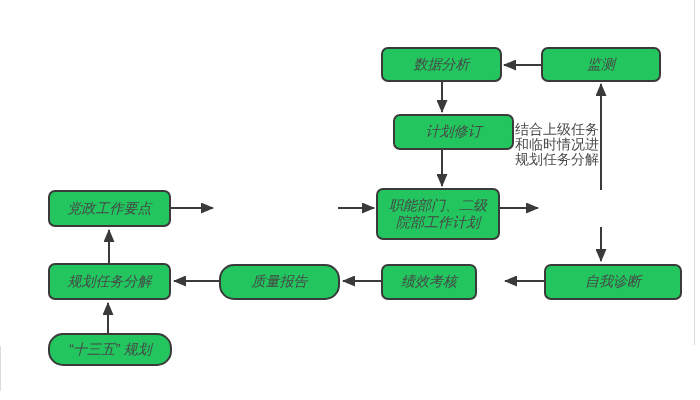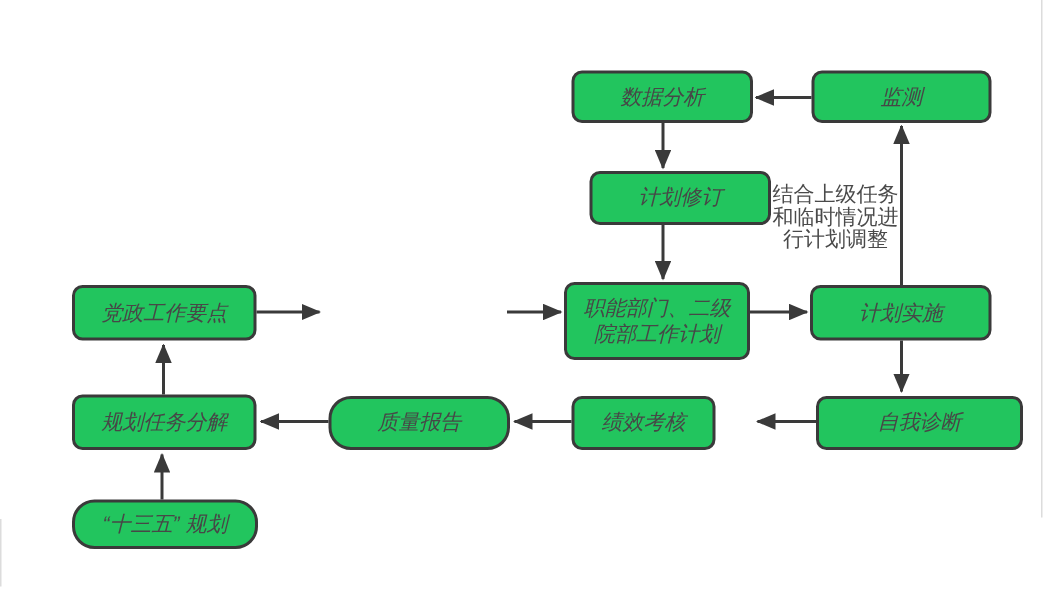--- a/index.html
+++ b/index.html
@@ -78,24 +78,23 @@
     <line x1="109" y1="263" x2="109" y2="230" stroke="#3a3a3a" stroke-width="2" marker-end="url(#ah)"></line>
     <line x1="108" y1="333" x2="108" y2="303" stroke="#3a3a3a" stroke-width="2" marker-end="url(#ah)"></line>
   </svg>
 
   <div class="node" style="left:381px; top:47px;  width:121px; height:35px;">数据分析</div>
   <div class="node" style="left:541px; top:47px;  width:120px; height:35px;">监测</div>
   <div class="node" style="left:381px; top:114px; width:121px; height:36px;margin-left:12px;">计划修订</div>
   <div class="node" style="left:48px;  top:190px; width:123px; height:37px;">党政工作要点</div>
   <div class="node" style="left:376px; top:188px; width:124px; height:52px;">职能部门、二级
 院部工作计划</div>
-  <div class="node" style="left:540px; top:190px; width:121px; height:37px;">计划实施</div>
   <div class="node" style="left:48px;  top:263px; width:123px; height:37px;">规划任务分解</div>
   <div class="node" style="left:219px; top:264px; width:121px; height:36px;border-radius:15px;">质量报告</div>
   <div class="node" style="left:381px; top:264px; width:96px; height:36px;">绩效考核</div>
   <div class="node" style="left:544px; top:264px; width:138px; height:36px;">自我诊断</div>
   <div class="node" style="left:48px;  top:333px; width:124px; height:33px;border-radius:15px;">“十三五” 规划</div>
 
   <div class="note" style="left:510px; top:122px; width:94px;">结合上级任务
 和临时情况进
-行计划调整</div>
+规划任务分解</div>
 
 </div>
 
 </body></html>

